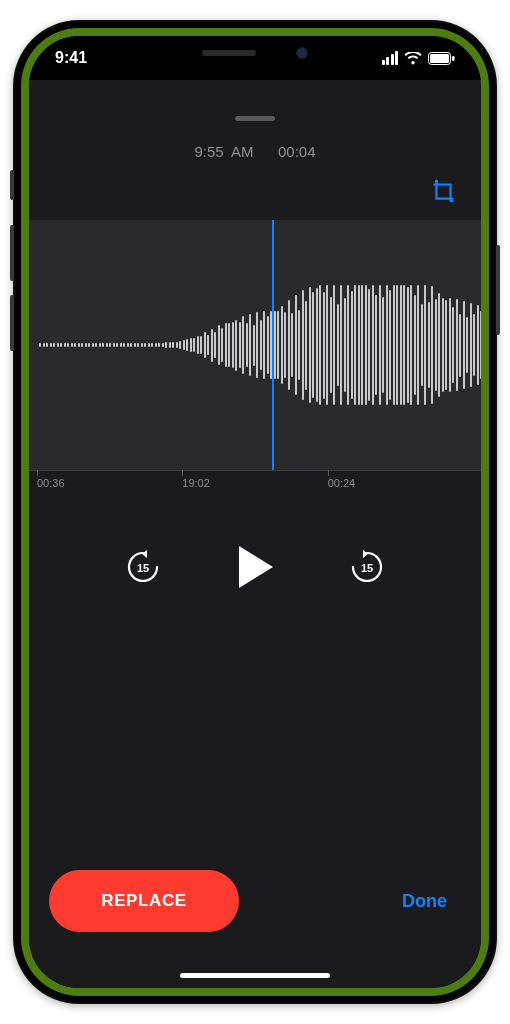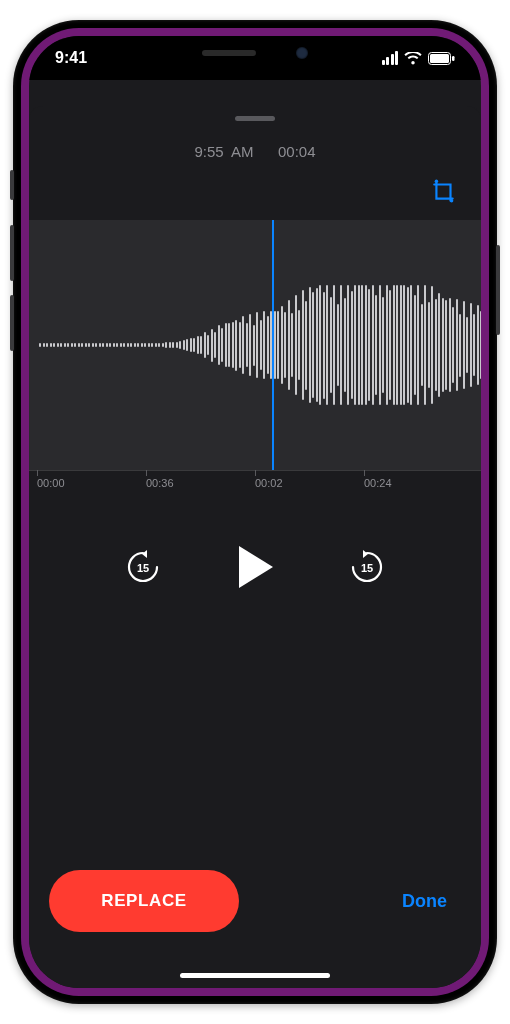--- a/index.html
+++ b/index.html
@@ -19,21 +19,21 @@
     border-radius: 66px;
     background: #000;
     box-shadow: 0 2px 8px rgba(0,0,0,.3), inset 0 0 4px rgba(255,255,255,.15);
     padding: 8px;
   }
   .bezel {
     position: relative;
     width: 100%;
     height: 100%;
     border-radius: 58px;
-    background: #701a75;
+    background: #4d7c0f;
     padding: 8px;
   }
   .screen {
     position: relative;
     width: 100%;
     height: 100%;
     border-radius: 50px;
     background: #1b1b1e;
     overflow: hidden;
   }
@@ -367,23 +367,22 @@
                 <span style="height: 84.4px;"></span>
                 <span style="height: 61.8px;"></span>
                 <span style="height: 80.2px;"></span>
                 <span style="height: 68.5px;"></span>
               </div>
           </div>
           <div class="playhead"></div>
         </div>
 
         <div class="ruler">
-          <span>00:00</span>
           <span>00:36</span>
-          <span>00:02</span>
+          <span>19:02</span>
           <span>00:24</span>
         </div>
 
 
         <div class="controls">
           <div class="skip">
             <svg viewBox="0 0 40 40" fill="none" stroke="#fff" stroke-width="2.2">
               <path d="M20 6 A14 14 0 1 0 34 20" stroke-linecap="round"></path>
               <path d="M24 3 L19 7 L24 11" fill="#fff" stroke="none"></path>
             </svg>

